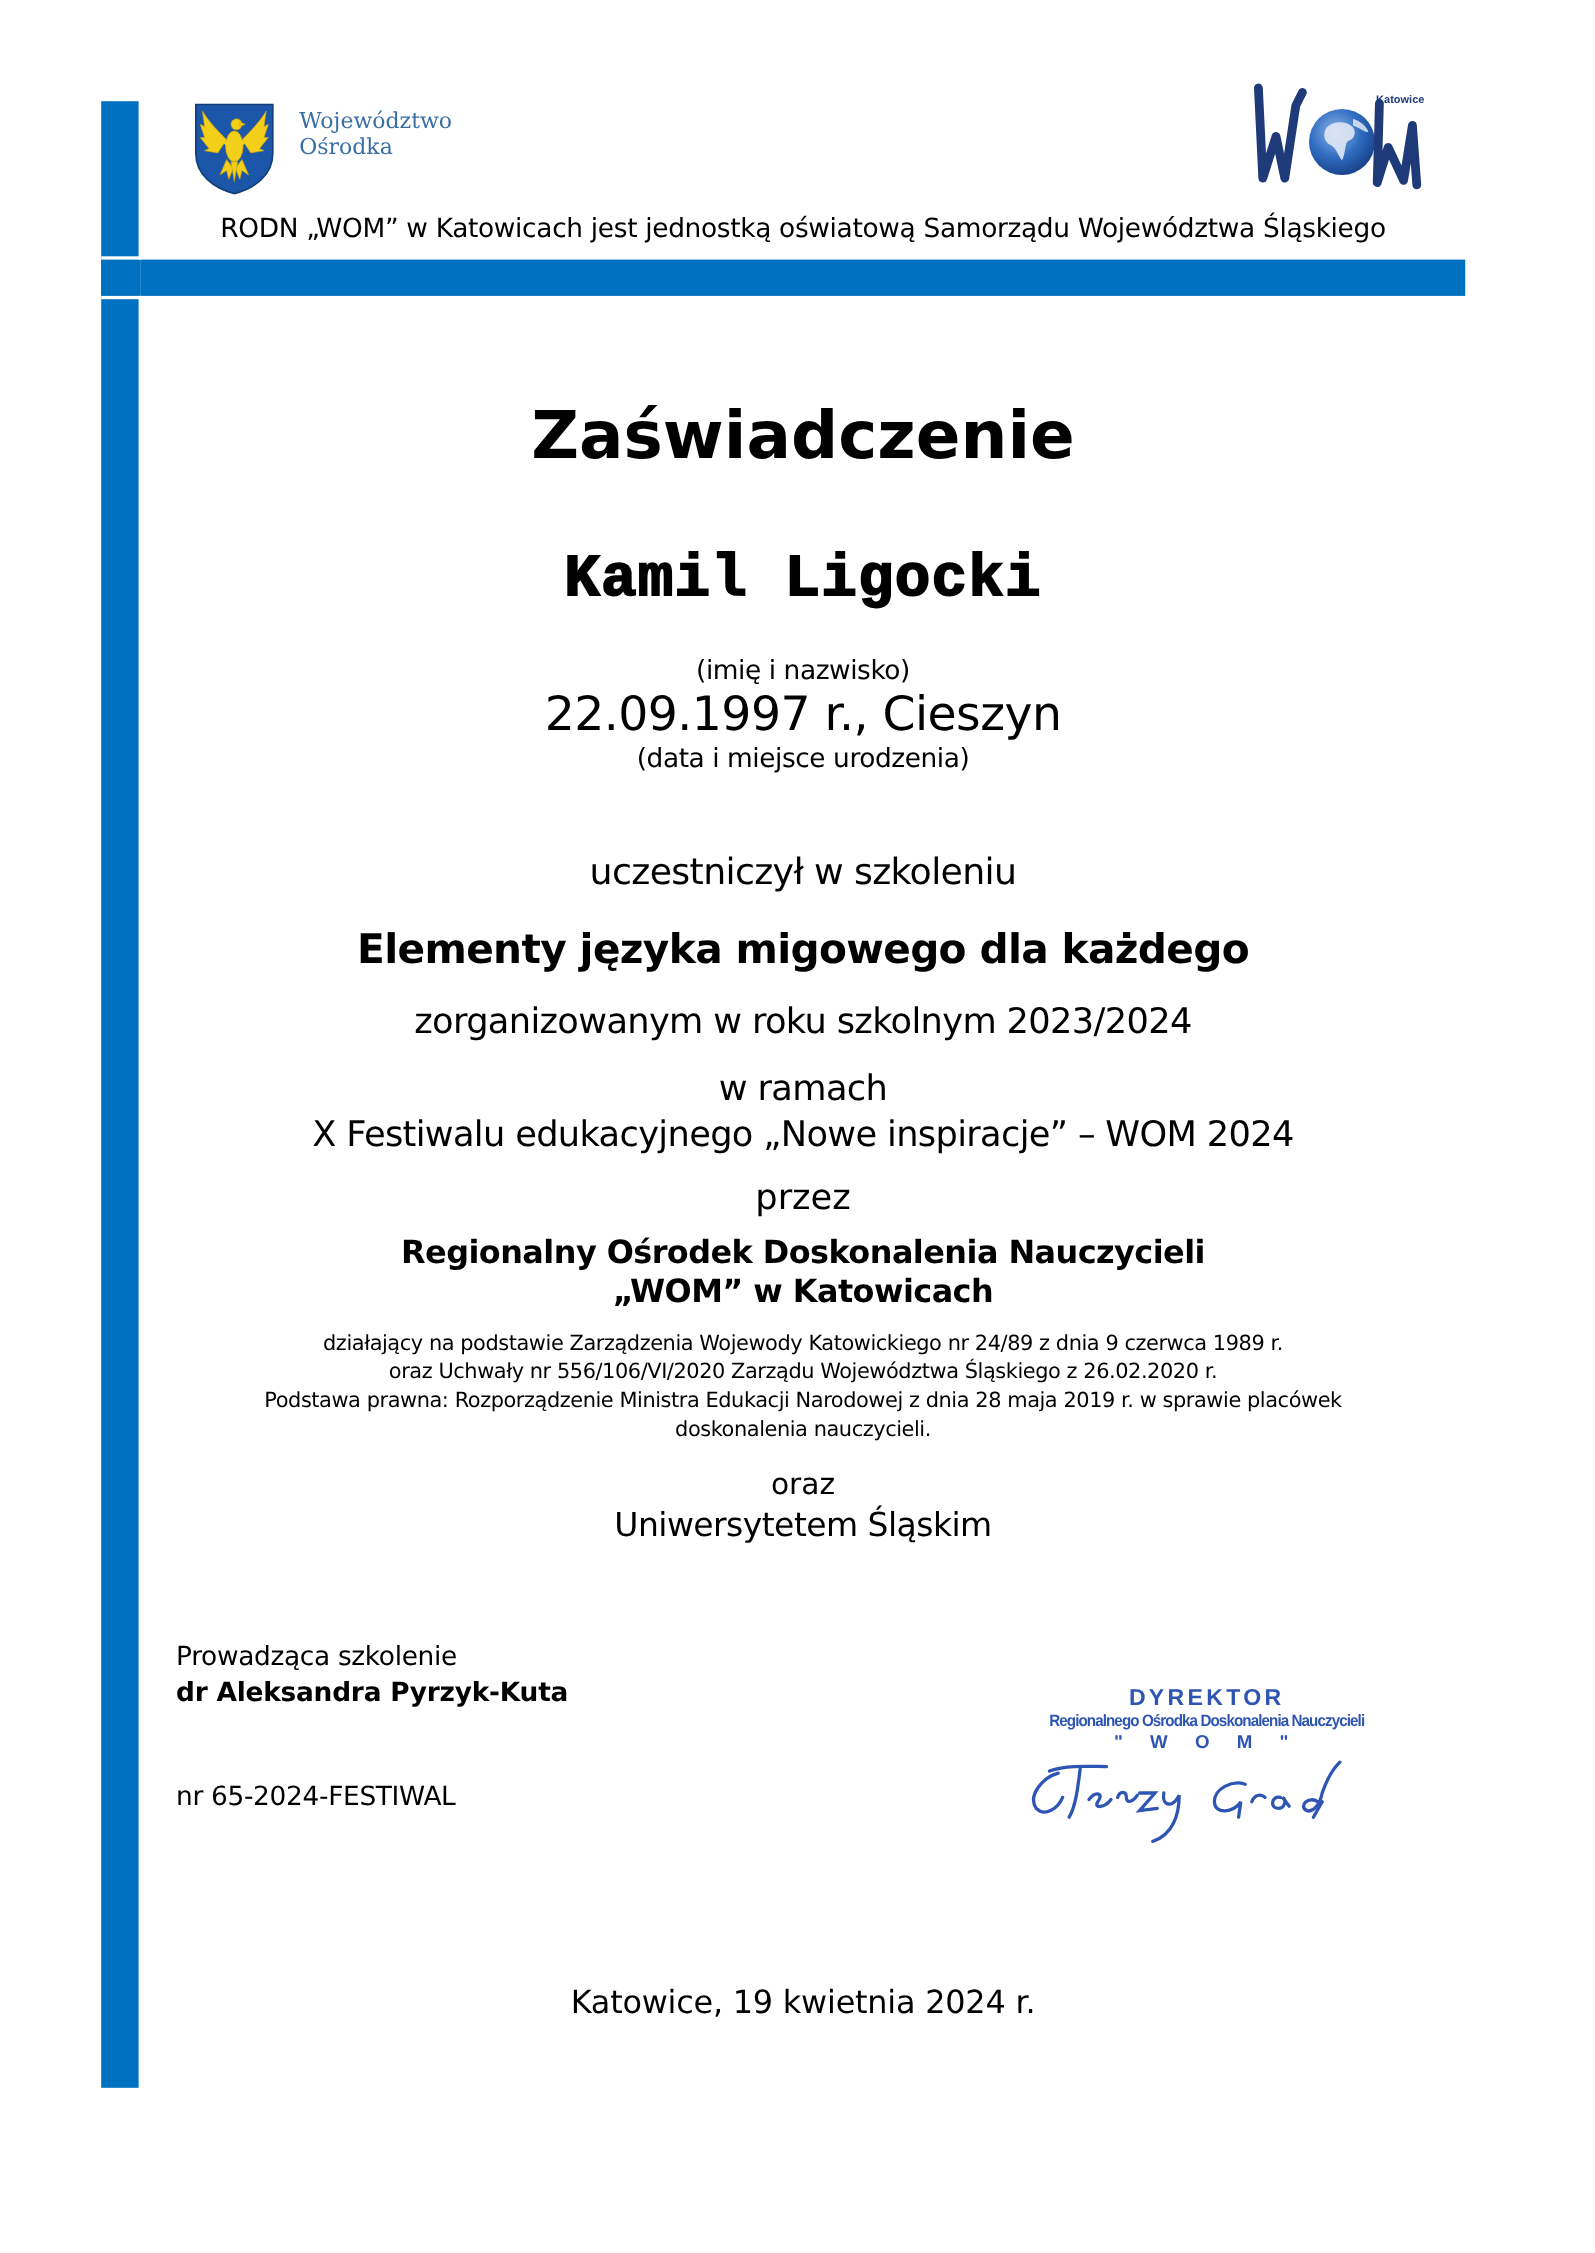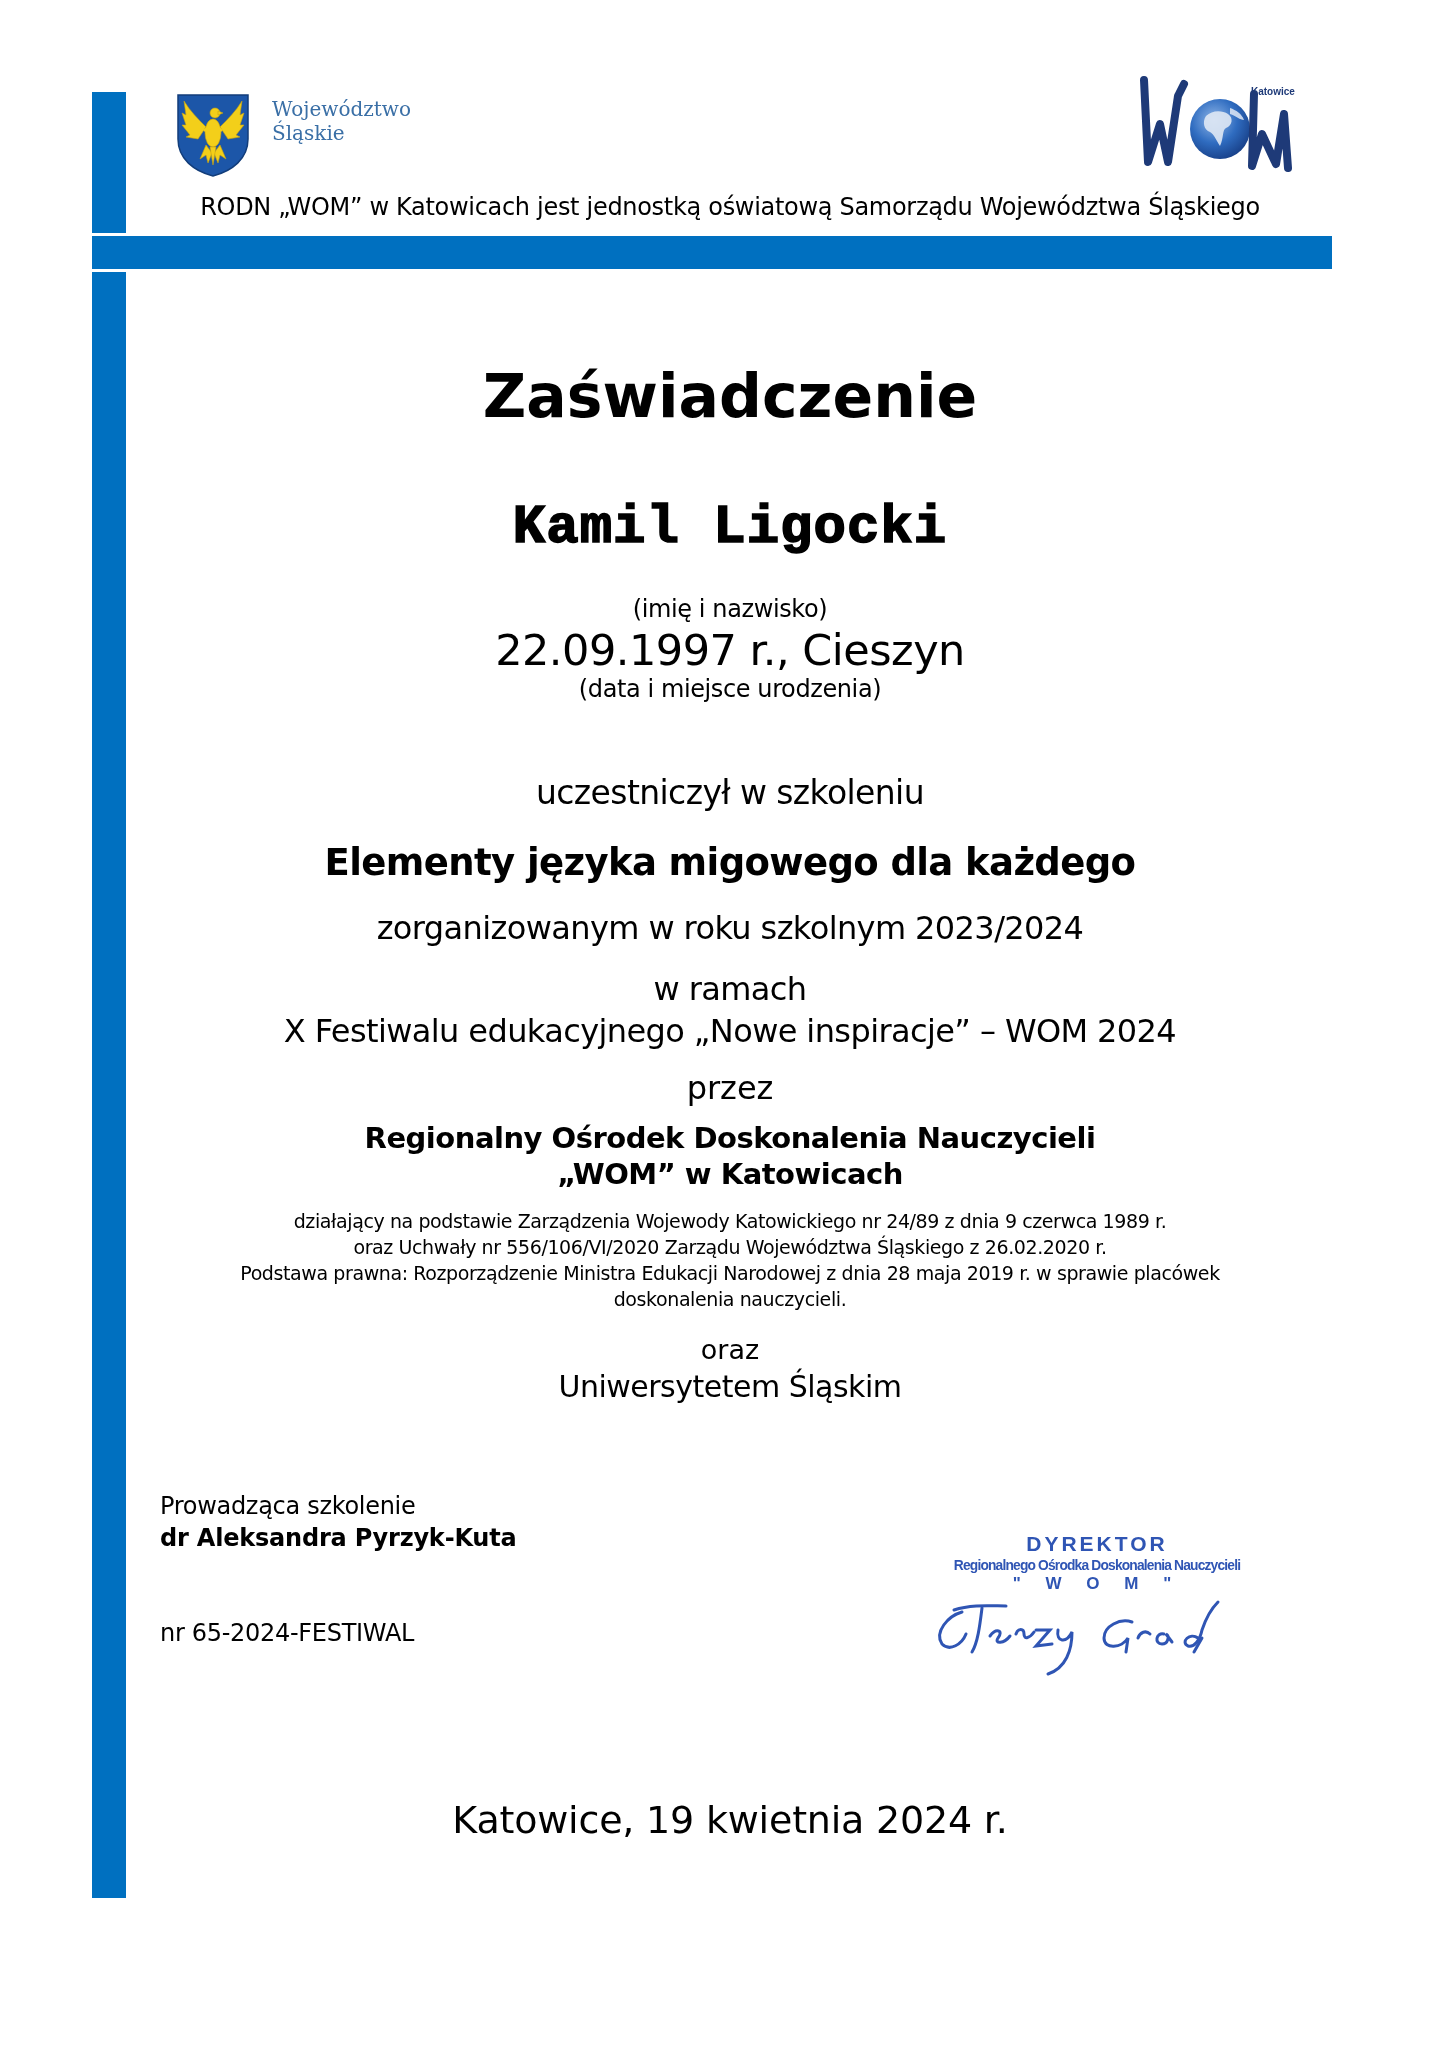--- a/index.html
+++ b/index.html
@@ -47,21 +47,21 @@
 
   .stamp { left: 912px; top: 1532px; width: 370px; height: 160px; color: #2f55b4; text-align: center; }
   .stamp-title { font-family: "Liberation Sans", sans-serif; font-weight: bold; font-size: 21px;
                  letter-spacing: 3px; line-height: 24px; }
   .stamp-sub { font-family: "Liberation Sans", sans-serif; font-weight: bold; font-size: 15px;
                letter-spacing: -0.9px; line-height: 18px; transform: scaleX(0.92); }
   .stamp-wom { font-family: "Liberation Sans", sans-serif; font-weight: 900; font-size: 17px;
                letter-spacing: 10px; line-height: 20px; }
   .signature { position: absolute; left: 20px; top: 62px; }
 
-  .place-date { top: 1802px; font-size: 38px; line-height: 36px; letter-spacing: -0.2px; }
+  .place-date { top: 1802px; font-size: 29px; line-height: 36px; letter-spacing: -0.2px; }
 </style>
 </head>
 <body>
 
 <div class="abs vbar"></div>
 <div class="abs hbar-gap"></div>
 <div class="abs hbar"></div>
 <div class="abs" style="left:92px;top:233px;width:36px;height:3px;background:#fff;"></div>
 <div class="abs" style="left:92px;top:269px;width:36px;height:3px;background:#fff;"></div>
 
@@ -75,21 +75,21 @@
       <path d="M30 34 C22 26 14 18 8 8 L10 22 L6 20 L10 32 L6 32 L14 42 L10 44 L22 46 Z"></path>
       <path d="M44 34 C52 26 60 18 66 8 L64 22 L68 20 L64 32 L68 32 L60 42 L64 44 L52 46 Z"></path>
       <path d="M30 52 L24 66 L30 62 L32 70 L36 60 Z"></path>
       <path d="M44 52 L50 66 L44 62 L42 70 L38 60 Z"></path>
       <path d="M34 54 L37 72 L40 54 Z"></path>
     </g>
     <path d="M28 38 Q37 30 46 38" stroke="#f3cf1a" stroke-width="3" fill="none"></path>
   </svg>
   <div class="region-name">
     <div>Województwo</div>
-    <div>Śląskie</div>
+    <div>Ośrodka</div>
   </div>
 </div>
 
 <div class="abs wom-logo">
   <svg width="180" height="100" viewBox="0 0 180 100">
     <defs>
       <radialGradient id="globe" cx="40%" cy="35%" r="70%">
         <stop offset="0%" stop-color="#8fb6e8"></stop>
         <stop offset="55%" stop-color="#2f6cc0"></stop>
         <stop offset="100%" stop-color="#173e86"></stop>

